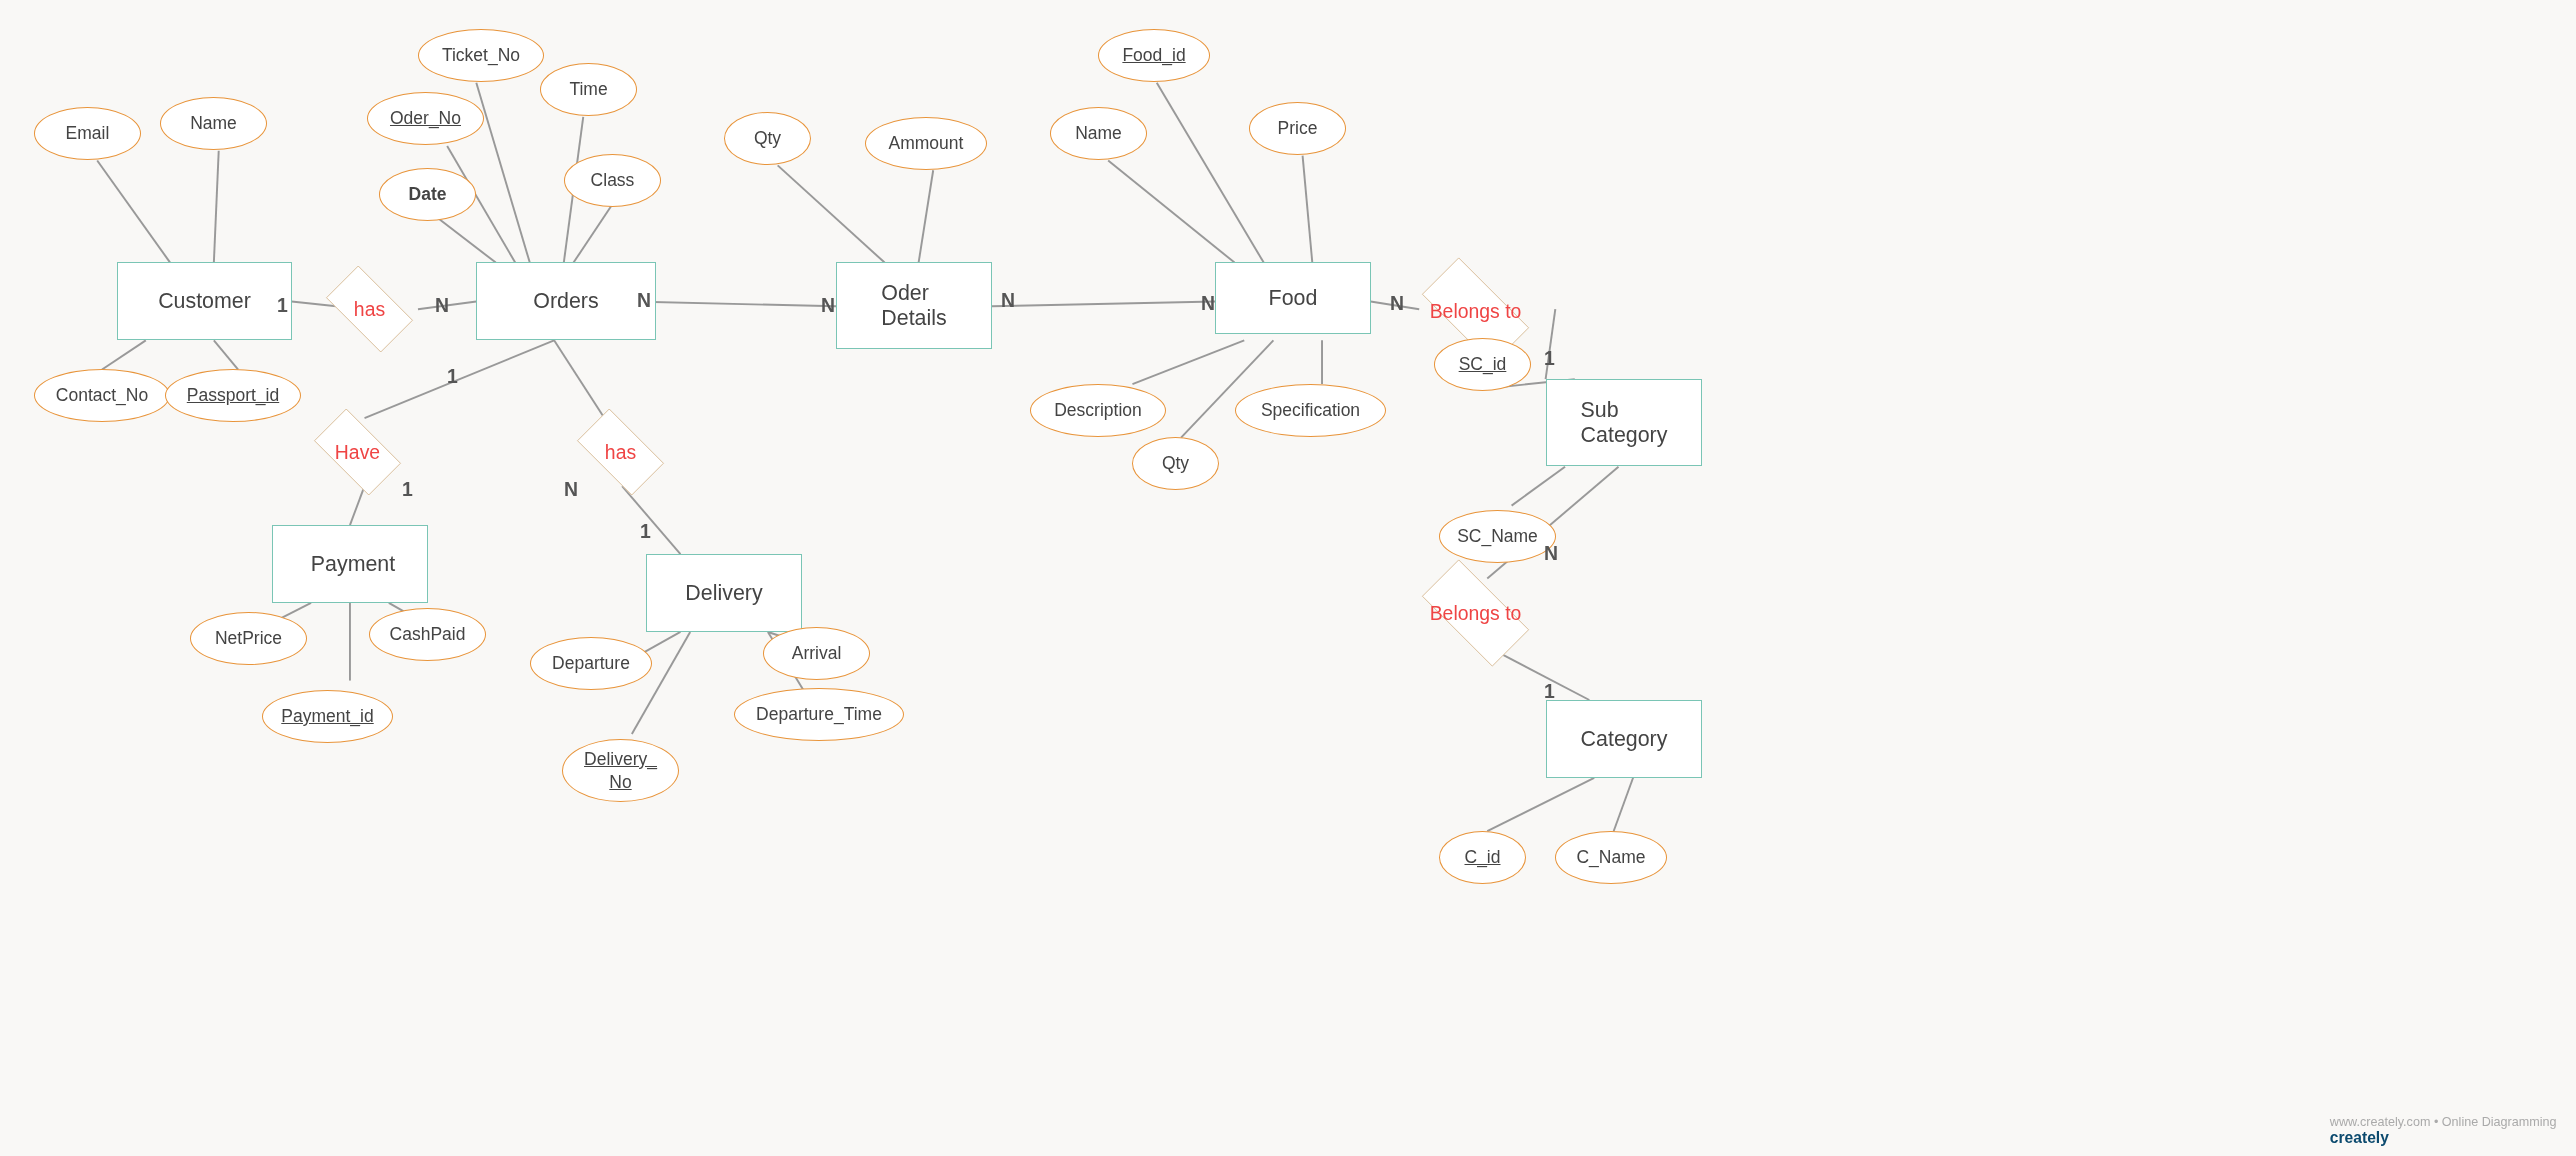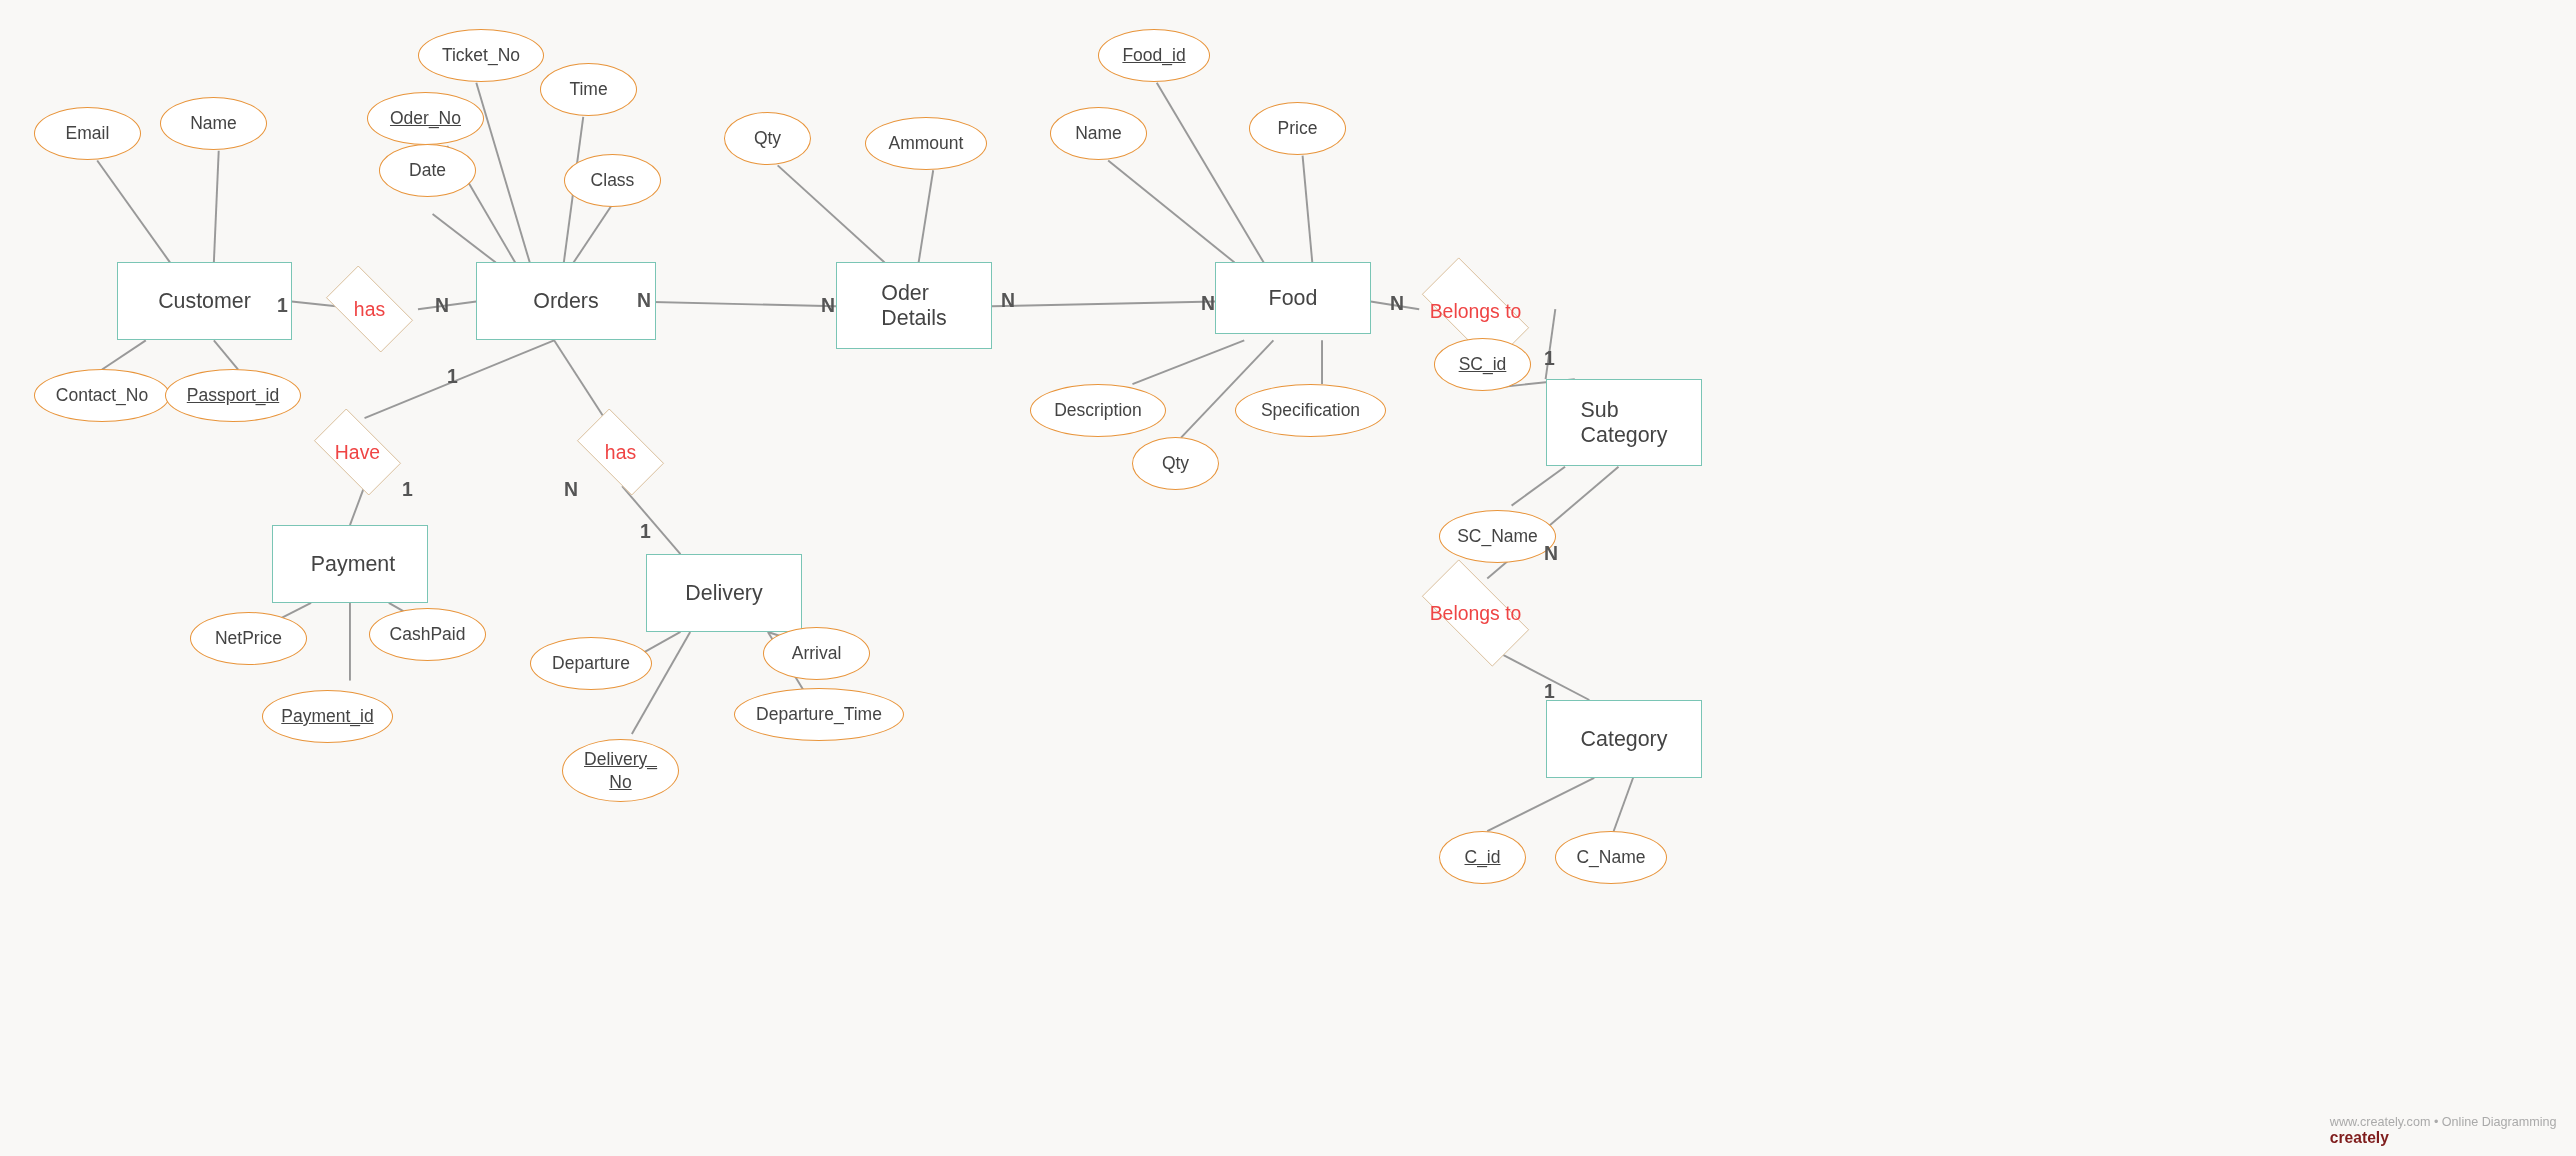--- a/index.html
+++ b/index.html
@@ -93,21 +93,21 @@
 
     
     .watermark {
       position: absolute;
       bottom: 9.7px;
       right: 19.4px;
       font-size: 12.6px;
       color: #aaa;
     }
     .watermark .creately {
-      color: #7f1d1d;
+      color: #0c4a6e;
       font-weight: bold;
       font-size: 15.6px;
     }
   </style>
 </head>
 <body>
 
 <div class="diagram-container">
 
   <svg class="connectors" viewBox="0 0 2650 1190" width="2576" height="1157">
@@ -266,21 +266,21 @@
   </div>
 
   <div class="attr underlined" style="left:367px; top:92px; width:117px; height:53px;">
     <span>Oder_No</span>
   </div>
 
   <div class="attr" style="left:540px; top:63px; width:97px; height:53px;">
     <span>Time</span>
   </div>
 
-  <div class="attr" style="left:379px; top:144px; width:97px; height:53px;">
+  <div class="attr" style="left:379px; top:168px; width:97px; height:53px;font-weight:bold;">
     <span>Date</span>
   </div>
 
   <div class="attr" style="left:564px; top:154px; width:97px; height:53px;">
     <span>Class</span>
   </div>
 
   <div class="attr" style="left:724px; top:112px; width:87px; height:53px;">
     <span>Qty</span>
   </div>

